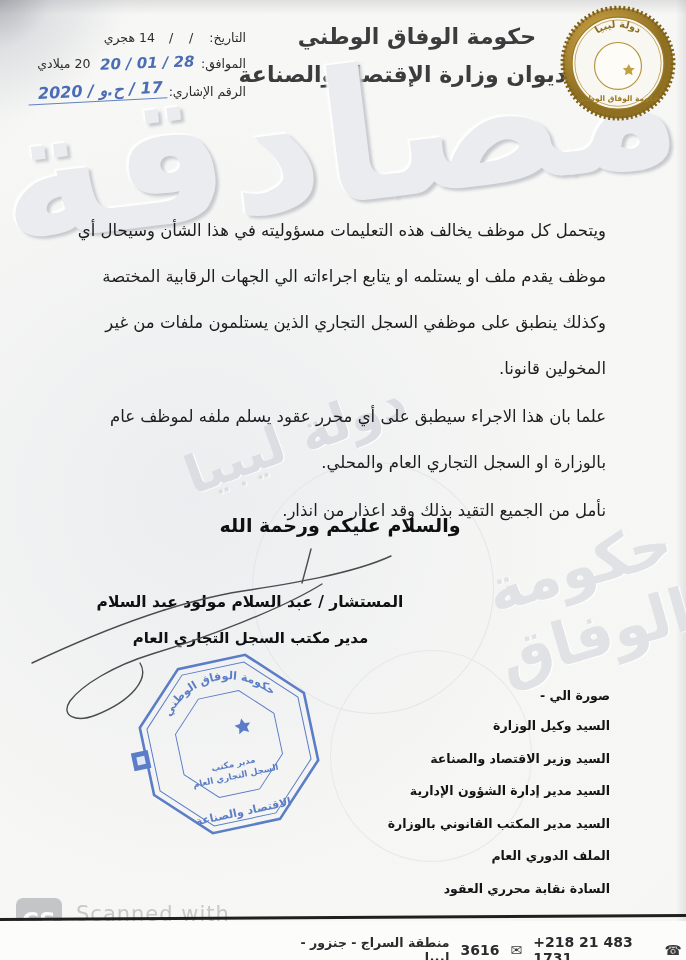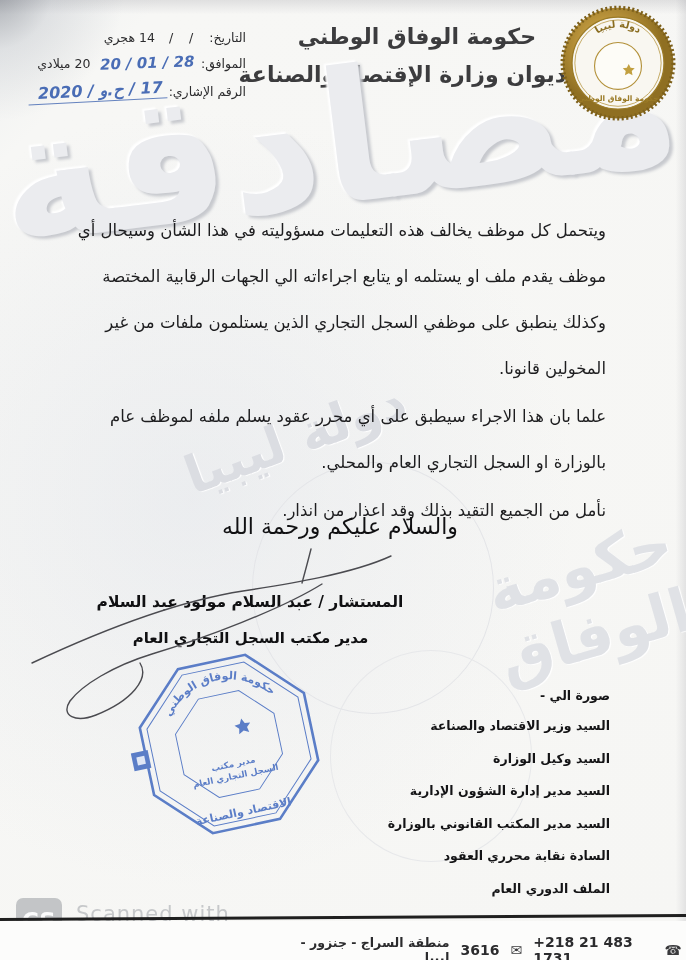--- a/index.html
+++ b/index.html
@@ -40,21 +40,21 @@
     text-shadow:1px 1px 1px #fff;}
   .wm-circle{top:462px;left:252px;width:240px;height:250px;border:1.6px solid #e4e5e8;border-radius:50%;}
   .wm-circle2{top:650px;left:330px;width:200px;height:210px;border:1.3px solid #e7e8ea;border-radius:50%;}
 
   
   .bodytext{left:58px;top:208px;width:548px;z-index:3;text-align:right;color:#1d1d1f;
     font-size:16.5px;line-height:46px;}
   .bodytext p{margin:0 0 2px 0;}
 
   
-  .salutation{top:514px;left:190px;width:300px;text-align:center;font-size:22px;font-weight:normal;color:#101012;z-index:3;}
+  .salutation{top:514px;left:190px;width:300px;text-align:center;font-size:19px;font-weight:bold;color:#101012;z-index:3;}
   .signer-name{top:593px;left:90px;width:320px;text-align:center;font-size:15.5px;font-weight:bold;color:#101012;z-index:3;}
   .signer-title{top:629px;left:113px;width:275px;text-align:center;font-size:15px;font-weight:bold;color:#101012;z-index:3;}
   .sig-svg{left:0;top:0;width:686px;height:960px;z-index:4;pointer-events:none;}
 
   
   .stamp{left:122px;top:648px;width:214px;height:192px;z-index:5;transform:rotate(-12deg);opacity:.92;}
 
   
   .cc{right:76px;top:688px;text-align:right;z-index:3;color:#141416;}
   .cc-head{font-size:12.5px;font-weight:bold;margin-bottom:7px;margin-left:-6px;}
@@ -162,26 +162,26 @@
     </text>
     <path d="M 92 56 a 22 22 0 1 0 0 44 a 18 18 0 1 1 0 -44 z" fill="#4f74c4"></path>
     <path d="M 116 72 l 2.8 5.6 6 .6 -4.4 4.2 1.2 6 -5.6 -3 -5.6 3 1.2 -6 -4.4 -4.2 6 -.6 z" fill="#4f74c4" transform="scale(.9) translate(14 9)"></path>
     <text x="100" y="118" font-size="8.5" font-weight="bold" fill="#4f74c4" text-anchor="middle" font-family="DejaVu Sans, sans-serif" direction="rtl">مدير مكتب</text>
     <text x="100" y="130" font-size="8.5" font-weight="bold" fill="#4f74c4" text-anchor="middle" font-family="DejaVu Sans, sans-serif" direction="rtl">السجل التجاري العام</text>
     <text x="100" y="167" font-size="11" font-weight="bold" fill="#4f74c4" text-anchor="middle" font-family="DejaVu Sans, sans-serif" direction="rtl">الاقتصاد والصناعة</text>
   </svg>
 
   <div class="abs rtl cc">
     <div class="cc-head">صورة الي -</div>
+    <div class="cc-item">السيد وكيل الوزارة</div>
     <div class="cc-item">السيد وزير الاقتصاد والصناعة</div>
-    <div class="cc-item">السيد وكيل الوزارة</div>
     <div class="cc-item">السيد مدير إدارة الشؤون الإدارية</div>
     <div class="cc-item">السيد مدير المكتب القانوني بالوزارة</div>
+    <div class="cc-item">الملف الدوري العام</div>
     <div class="cc-item">السادة نقابة محرري العقود</div>
-    <div class="cc-item">الملف الدوري العام</div>
   </div>
 
   <div class="abs cs-box">CS</div>
   <div class="abs cs-line1">Scanned with</div>
   <div class="abs cs-line2">CamScanner</div>
 
   <div class="abs foot-strip"></div>
   <div class="abs foot-rule"></div>
   <div class="abs website">www.economy.gov.ly</div>
   <div class="abs foot-right">

